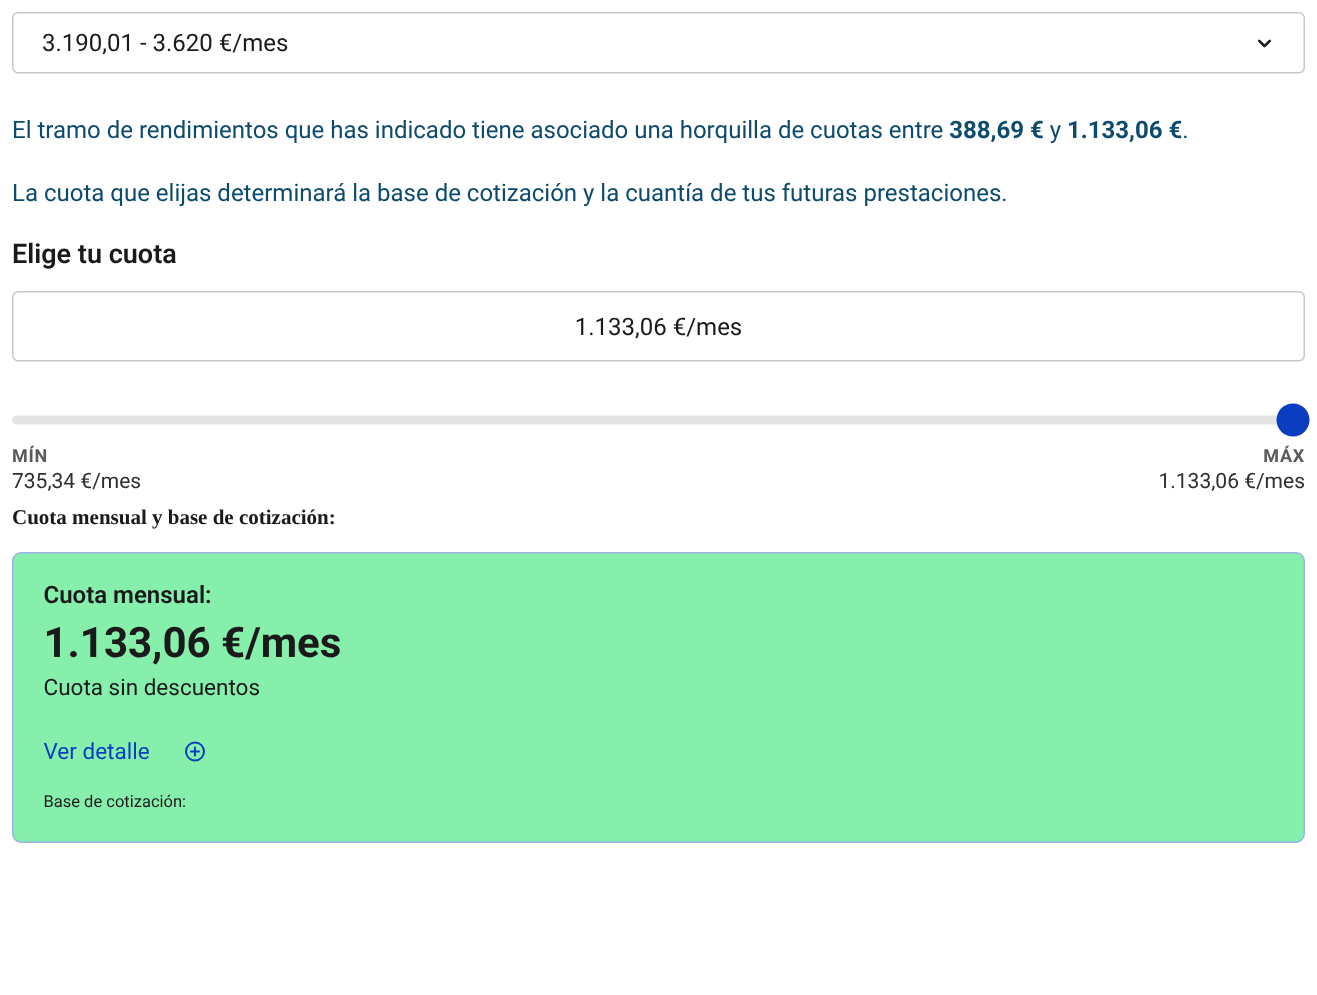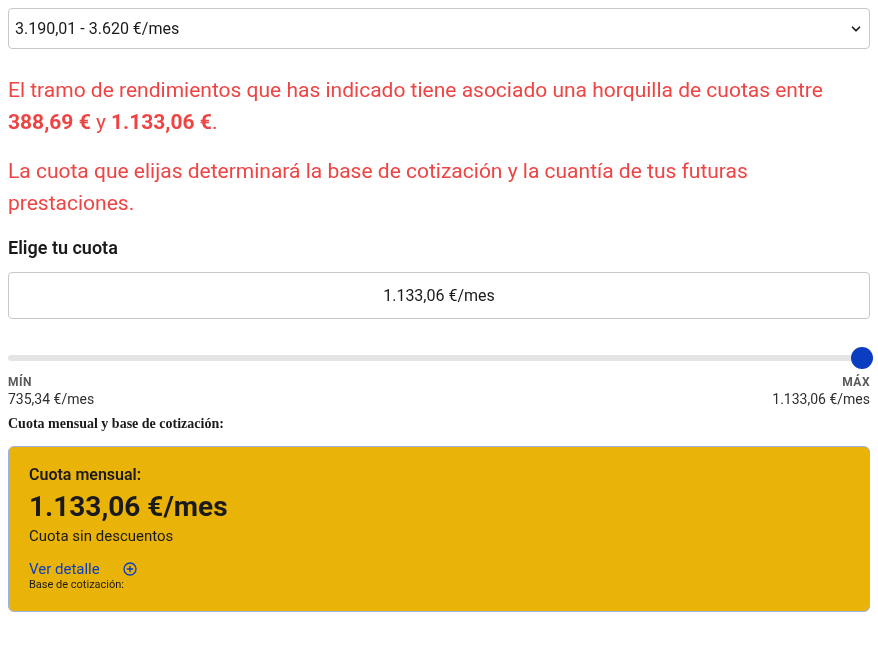--- a/index.html
+++ b/index.html
@@ -10,39 +10,39 @@
     body {
       font-family: -apple-system, BlinkMacSystemFont, "Segoe UI", Roboto, "Helvetica Neue", Arial, sans-serif;
       color: #1a1a1a;
       padding: 8px;
       width: 878px;
       background: #fff;
     }
     .select-box {
       border: 1px solid #c8c8c8;
       border-radius: 4px;
-      padding: 10px 6px;
+      padding: 10px 19px;
       display: flex;
       justify-content: space-between;
       align-items: center;
       cursor: pointer;
       font-size: 16px;
     }
     .chevron-down {
       width: 14px;
       height: 14px;
     }
     .chevron-down svg {
       display: block;
     }
     .description {
       margin-top: 26px;
-      font-size: 21px;
+      font-size: 16px;
       line-height: 1.5;
-      color: #ef4444;
+      color: #0c4a6e;
     }
     .description p {
       margin-bottom: 18px;
     }
     .section-label {
       font-weight: 600;
       font-size: 18px;
       margin-top: 8px;
       margin-bottom: 14px;
     }
@@ -98,46 +98,47 @@
       color: #2f2f2f;
     }
     .section-title {
       font-family: Georgia, "Times New Roman", serif;
       font-weight: 700;
       font-size: 14px;
       margin-top: 9px;
       margin-bottom: 14px;
     }
     .result-card {
-      background: #eab308;
+      background: #86efac;
       border: 1px solid #9db1e8;
       border-radius: 6px;
       padding: 18px 20px;
     }
     .card-label {
       font-size: 16px;
       font-weight: 600;
       margin-bottom: 6px;
     }
     .big-value {
       font-size: 28px;
       font-weight: 700;
       margin-bottom: 4px;
     }
     .sub-note {
       font-size: 15px;
-      margin-bottom: 14px;
+      margin-bottom: 24px;
     }
     .link-row {
       color: #0b3dc1;
       font-size: 15px;
       display: inline-flex;
       align-items: center;
       gap: 22px;
       cursor: pointer;
+      margin-bottom: 18px;
     }
     .plus-circle {
       display: inline-flex;
       width: 16px;
       height: 16px;
     }
     .base-label {
       font-size: 11px;
       margin-bottom: 2px;
     }

